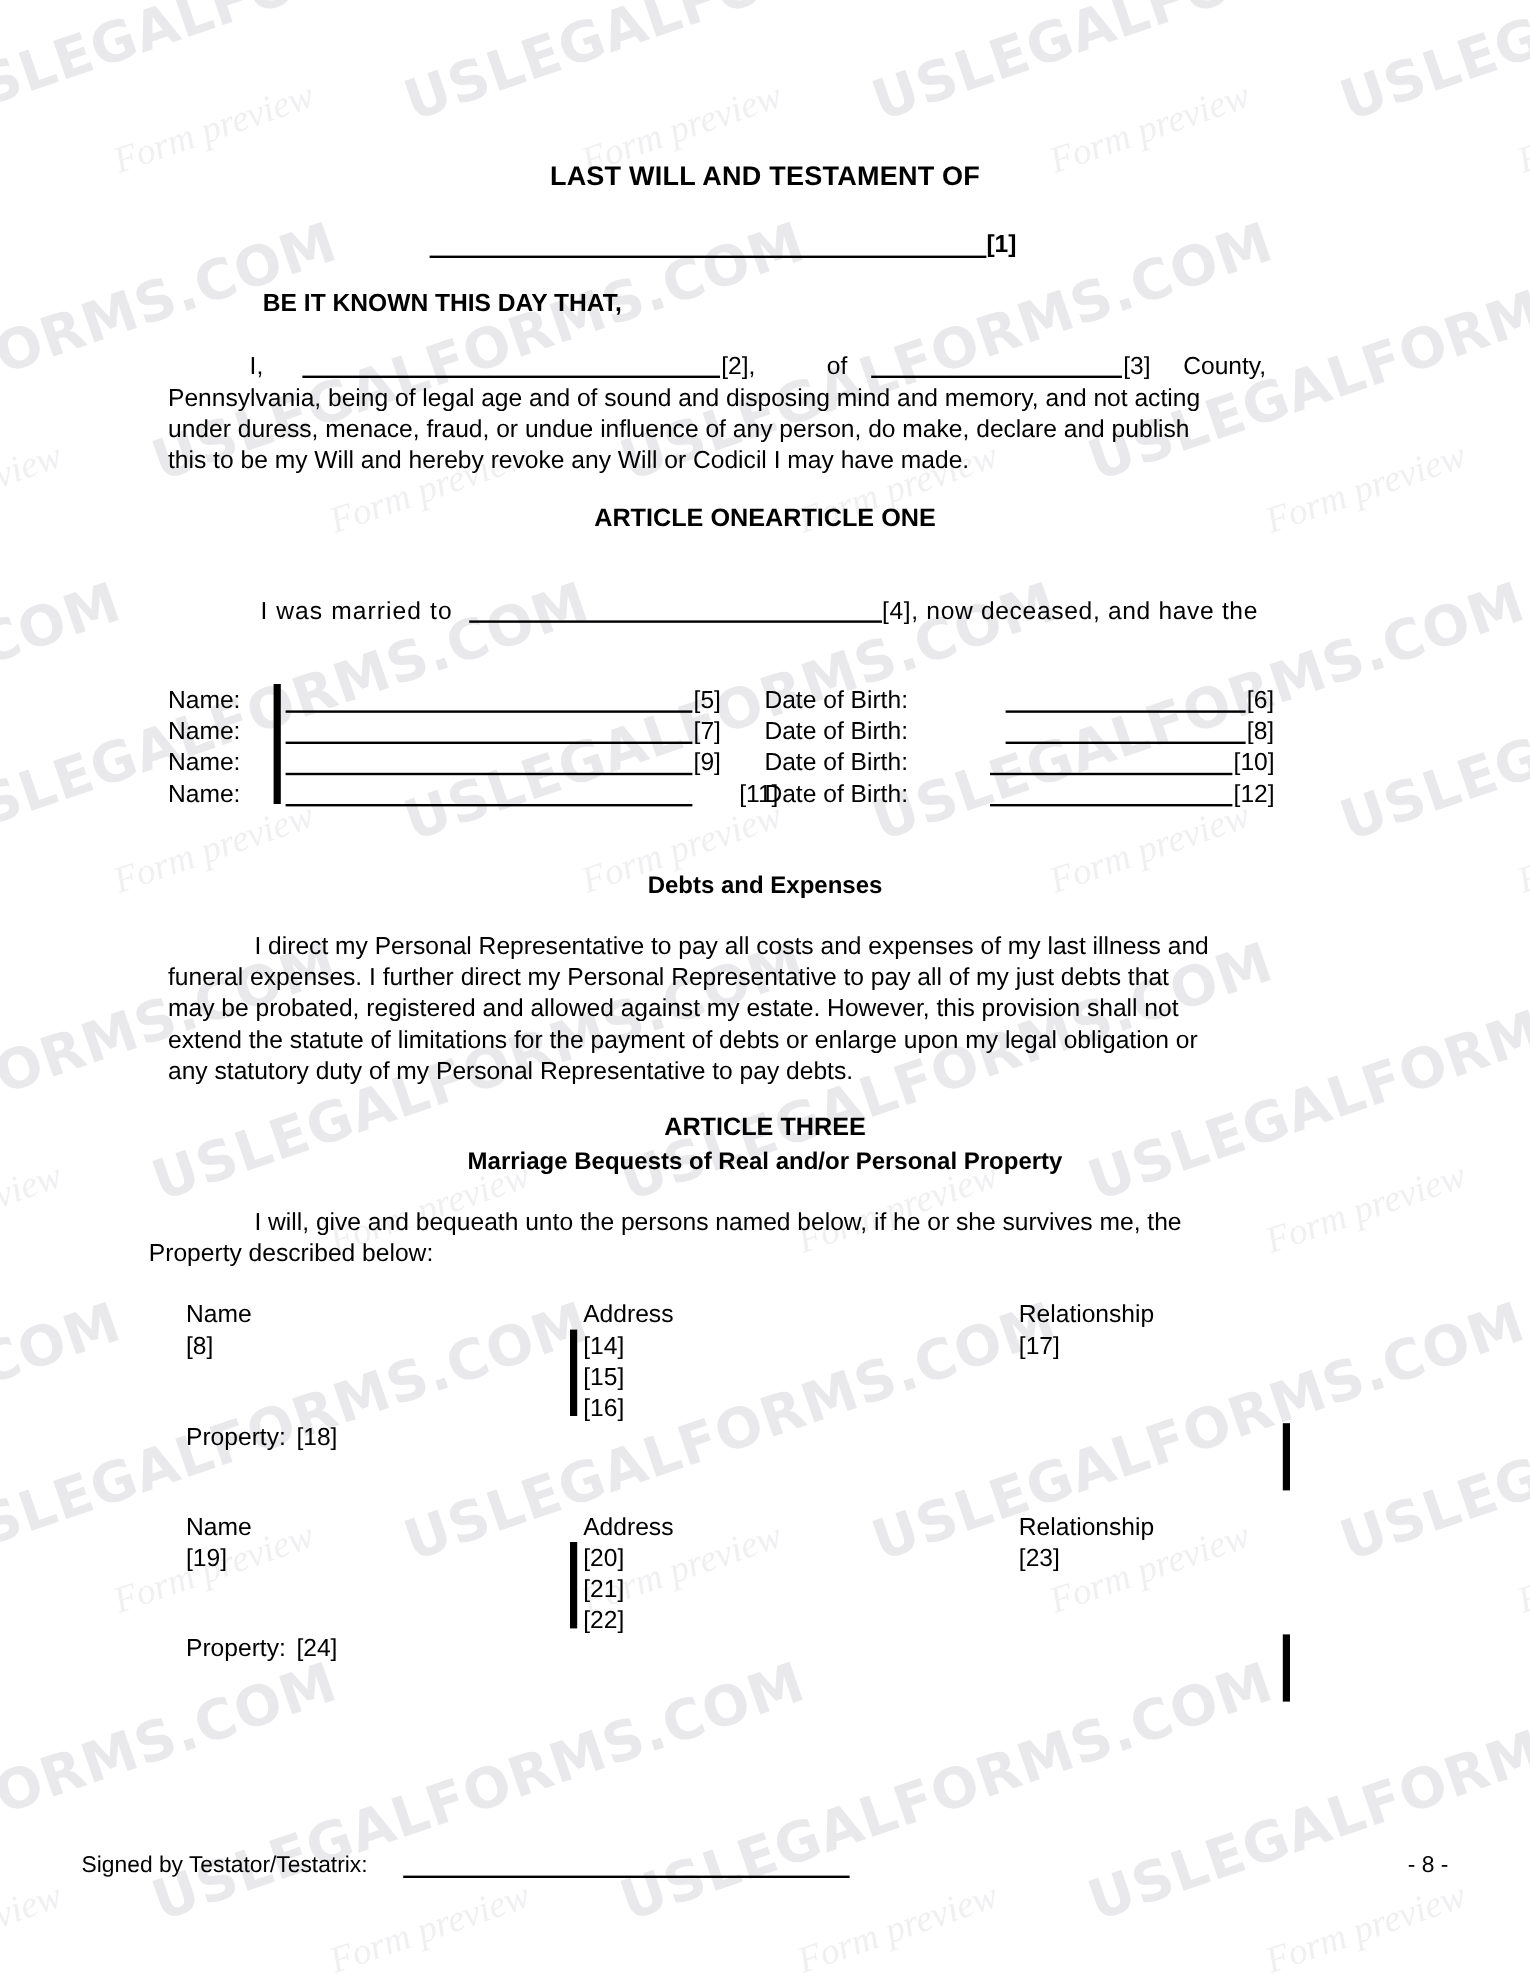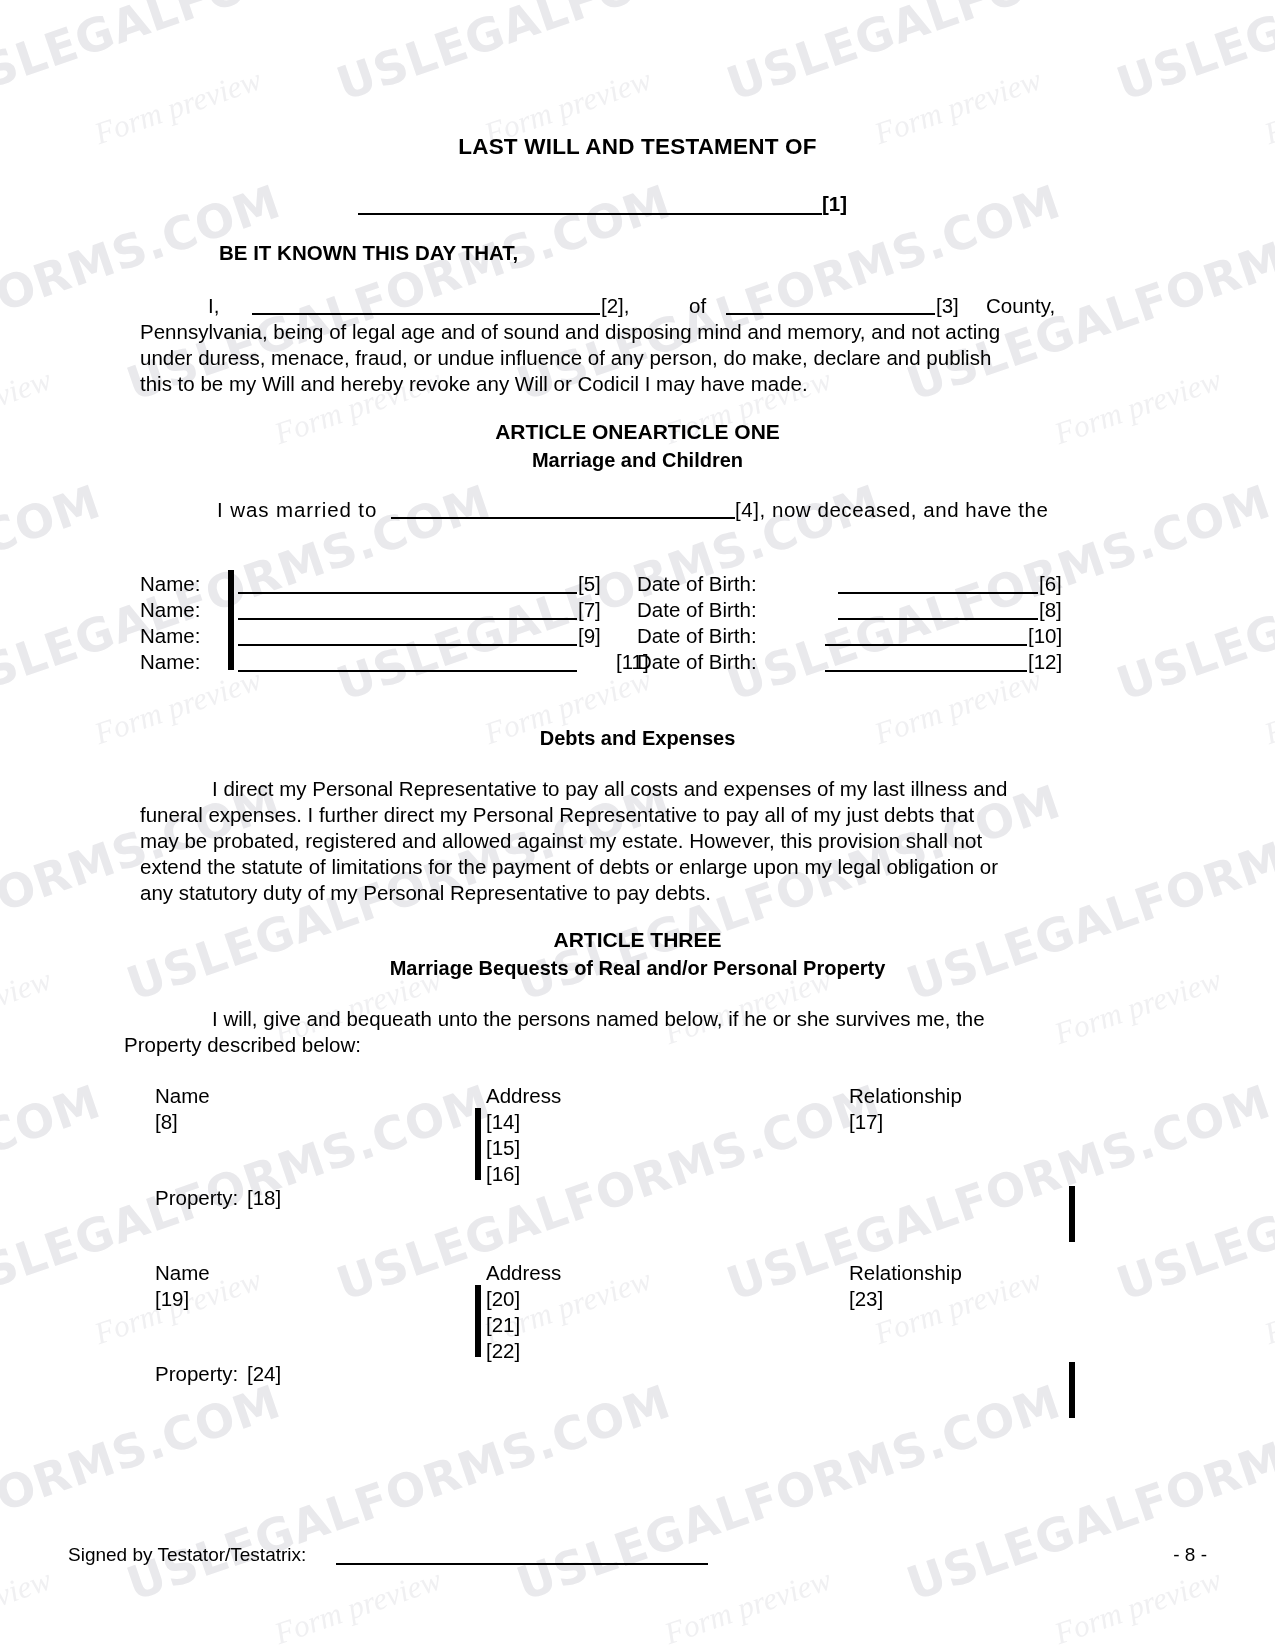--- a/index.html
+++ b/index.html
@@ -180,21 +180,20 @@
     <div class="abs plain" style="left:689px; top:294px;">of</div>
     <div class="abs rule" style="left:726px; top:313px; width:209px;"></div>
     <div class="abs plain" style="left:936px; top:294px;">[3]</div>
     <div class="abs plain" style="left:986px; top:294px;">County,</div>
 
     <div class="abs plain" style="left:140px; top:320px; width:935px; text-align:justify;">Pennsylvania, being of legal age and of sound and disposing mind and memory, and not acting</div>
     <div class="abs plain" style="left:140px; top:346px; width:935px; text-align:justify;">under duress, menace, fraud, or undue influence of any person, do make, declare and publish</div>
     <div class="abs plain" style="left:140px; top:372px;">this to be my Will and hereby revoke any Will or Codicil I may have made.</div>
 
     <div class="abs heading-ctr" style="left:0; top:420px;">ARTICLE ONEARTICLE ONE</div>
-    <div class="abs heading-sub" style="left:0; top:449px;">Marriage and Children</div>
 
     <div class="abs plain" style="left:217px; top:498px; letter-spacing:0.9px;">I was married to</div>
     <div class="abs rule" style="left:391px; top:517px; width:344px;"></div>
     <div class="abs plain" style="left:735px; top:498px; letter-spacing:0.55px;">[4], now deceased, and have the</div>
 
     <div class="abs caret" style="left:228px; top:570px; height:100px;"></div>
 
     <div class="abs tbl-label" style="left:140px; top:572px;">Name:</div>
     <div class="abs rule" style="left:238px; top:592px; width:339px;"></div>
     <div class="abs plain" style="left:578px; top:572px;">[5]</div>

